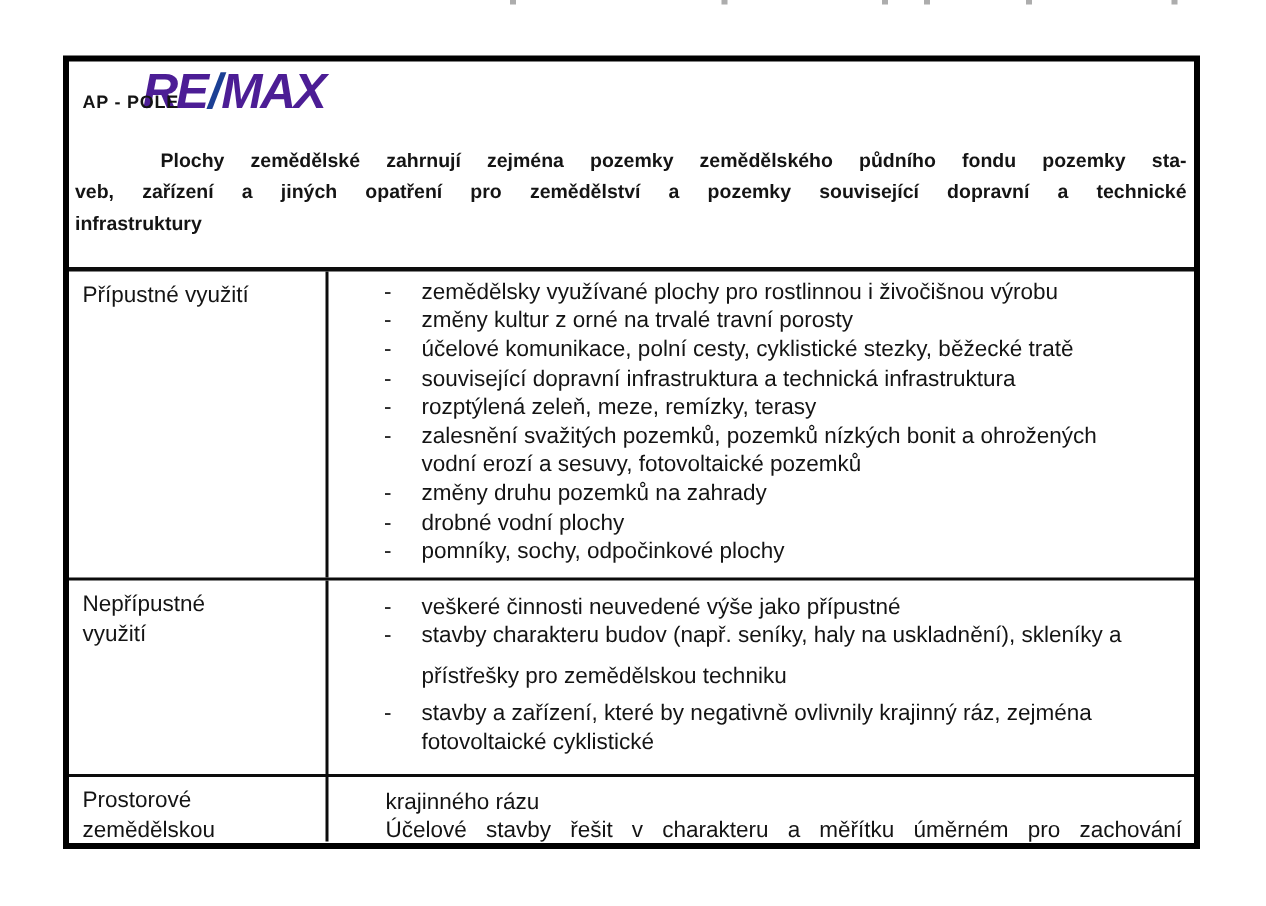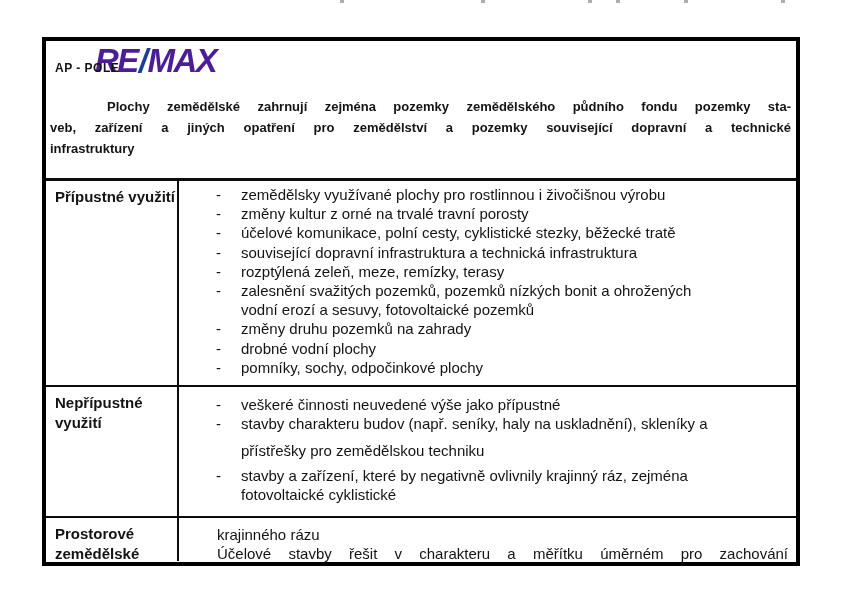--- a/index.html
+++ b/index.html
@@ -27,22 +27,22 @@
   .intro{position:absolute;left:4px;right:5px;top:55px;font-weight:bold;font-size:13px;line-height:21px;}
   .intro-line.just{text-align:justify;text-align-last:justify;}
   .intro-line.indent{text-indent:57px;}
 
   
   .trow{display:flex;box-sizing:border-box;border-bottom:2px solid #0c0c0c;}
   .trow.r2{height:206px;}
   .trow.r3{height:131px;justify-content:space-between;}
   .trow.r4{height:43px;border-bottom:none;}
   .label-cell{
-    width:133px;box-sizing:border-box;border-right:2px solid #0c0c0c;
-    padding:6px 4px 0 9px;font-weight:bold;font-size:15px;line-height:20px;
+    width:173px;box-sizing:border-box;border-right:2px solid #0c0c0c;
+    padding:6px 4px 0 9px;font-weight:normal;font-size:15px;line-height:20px;
   }
   .label-line{white-space:nowrap;}
   .content-cell{flex:1;box-sizing:border-box;padding-top:4px;min-width:0;}
   .trow.r3 .content-cell{padding-top:8px;}
   .trow.r4 .content-cell{padding-top:7px;}
 
   .item{position:relative;padding-left:62px;padding-right:8px;font-size:15px;line-height:19.2px;}
   .item .marker{position:absolute;left:37px;top:0;}
   .item.gap-before{margin-top:5px;}
   .item-line.loose-line{margin-top:8px;}
@@ -125,21 +125,21 @@
           </div>
           <div class="item gap-before">
             <div class="item-line"><span class="marker">-</span>stavby a zařízení, které by negativně ovlivnily krajinný ráz, zejména</div>
             <div class="item-line">fotovoltaické cyklistické</div>
           </div>
         </div>
       </div>
       <div class="trow r4">
         <div class="label-cell">
           <div class="label-line">Prostorové</div>
-          <div class="label-line">zemědělské</div>
+          <div class="label-line">zemědělskou</div>
         </div>
         <div class="content-cell">
           <div class="para">
             <div class="para-line">krajinného rázu</div>
             <div class="para-line just">Účelové stavby řešit v charakteru a měřítku úměrném pro zachování</div>
           </div>
         </div>
       </div>
     </div>
 

